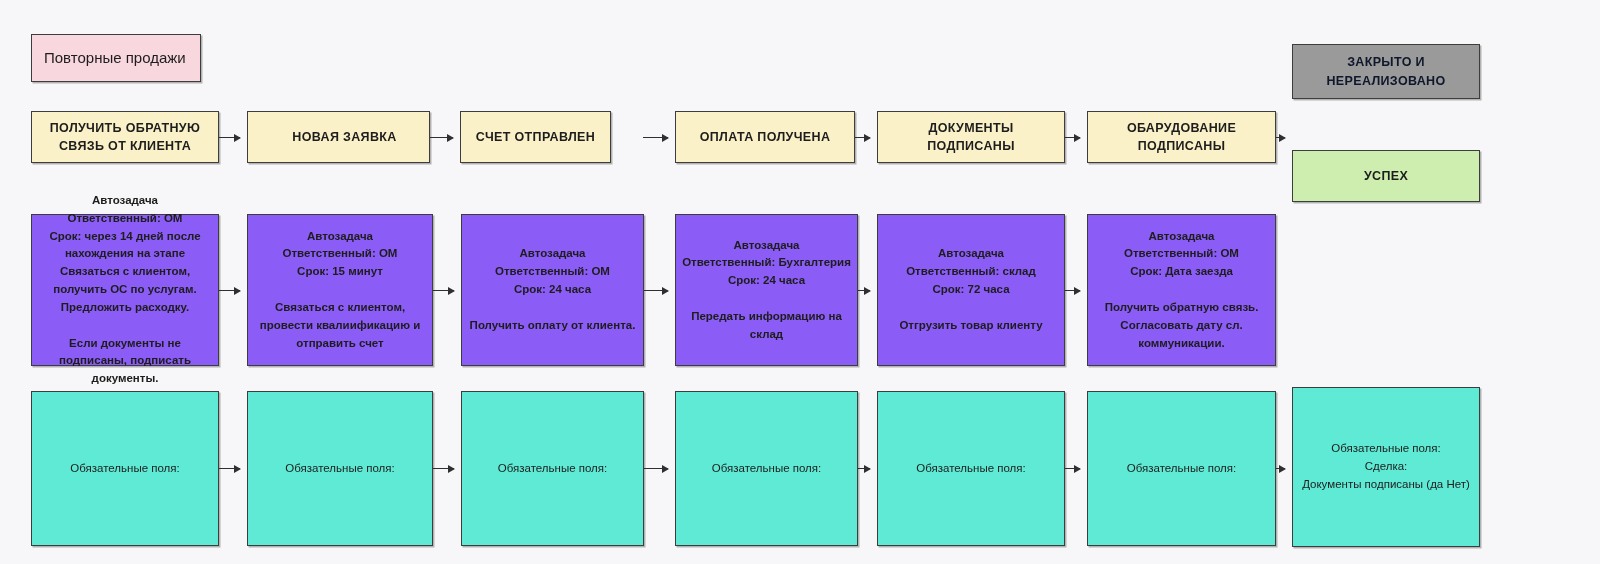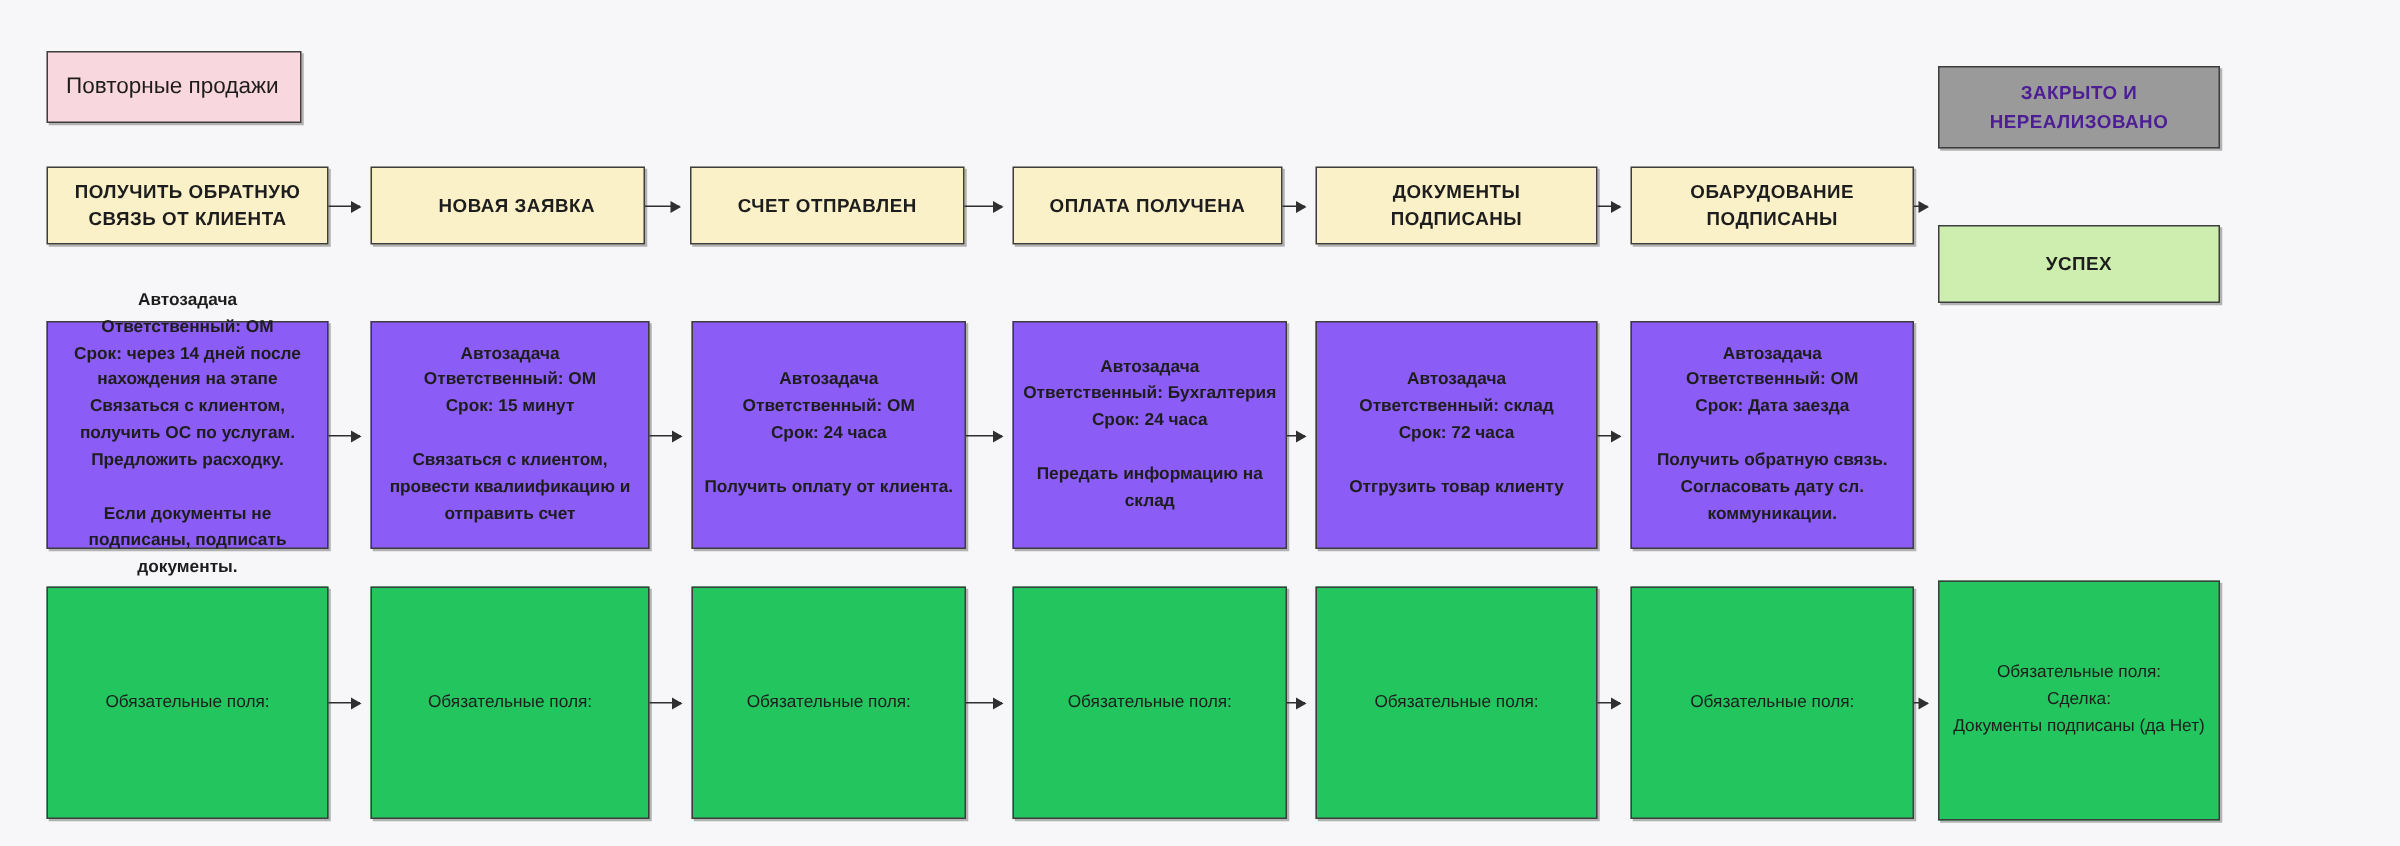--- a/index.html
+++ b/index.html
@@ -35,33 +35,33 @@
   .stage{
     background:#fbf1c8;
     font-size:12.5px;
     font-weight:700;
     letter-spacing:.35px;
     line-height:1.45;
   }
   .stage.pink{background:#f9d7de;font-weight:400;font-size:15px;letter-spacing:0;text-align:left;}
   .stage.pink .txt{text-align:left;padding-left:12px;}
   .stage.green{background:#cdeeae;}
-  .stage.grey{background:#9a9a9a;color:#4c1d95;text-align:center;}
+  .stage.grey{background:#9a9a9a;color:#0f172a;text-align:center;}
 
   
   .task{
     background:#8b5cf6;
     font-size:11.5px;
     line-height:1.55;
     font-weight:700;
   }
 
   
   .fields{
-    background:#22c55e;
+    background:#5eead4;
     font-size:11.5px;
     line-height:1.55;
     font-weight:400;
   }
 
   
   .conn{position:absolute;height:0;border-top:1.5px solid #2f2f2f;}
   .conn::after{
     content:"";
     position:absolute;
@@ -84,21 +84,21 @@
   <div class="node stage grey" style="left:1292px;top:28px;width:188px;height:55px;">
     <span class="txt">ЗАКРЫТО И НЕРЕАЛИЗОВАНО</span>
   </div>
 
   <div class="node stage" style="left:31px;top:95px;width:188px;height:52px;">
     <span class="txt">ПОЛУЧИТЬ ОБРАТНУЮ СВЯЗЬ ОТ КЛИЕНТА</span>
   </div>
   <div class="node stage" style="left:247px;top:95px;width:183px;height:52px;padding-left:12px;">
     <span class="txt">НОВАЯ ЗАЯВКА</span>
   </div>
-  <div class="node stage" style="left:460px;top:95px;width:183px;height:52px;">
+  <div class="node stage" style="left:460px;top:95px;width:151px;height:52px;">
     <span class="txt">СЧЕТ ОТПРАВЛЕН</span>
   </div>
   <div class="node stage" style="left:675px;top:95px;width:180px;height:52px;">
     <span class="txt">ОПЛАТА ПОЛУЧЕНА</span>
   </div>
   <div class="node stage" style="left:877px;top:95px;width:188px;height:52px;">
     <span class="txt">ДОКУМЕНТЫ ПОДПИСАНЫ</span>
   </div>
   <div class="node stage" style="left:1087px;top:95px;width:189px;height:52px;">
     <span class="txt">ОБАРУДОВАНИЕ ПОДПИСАНЫ</span>

